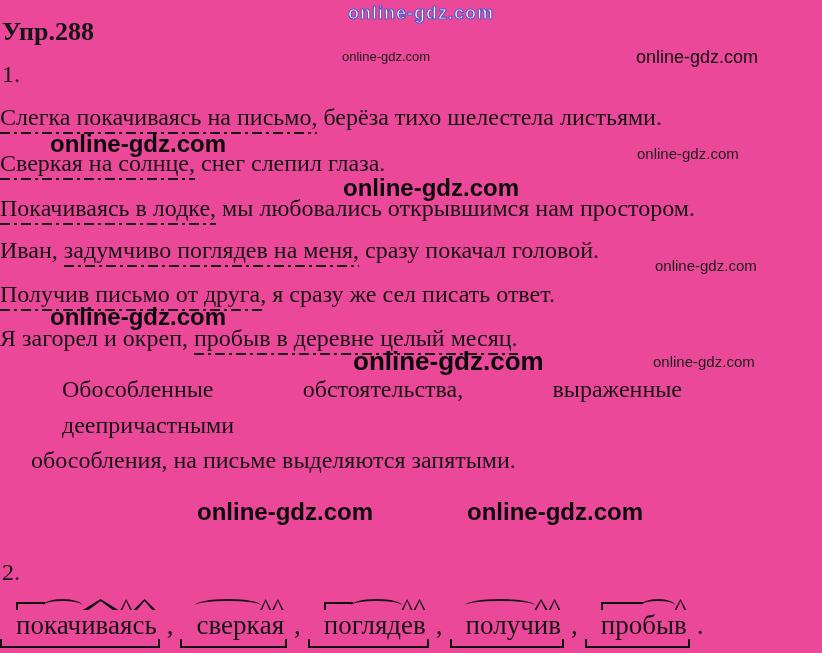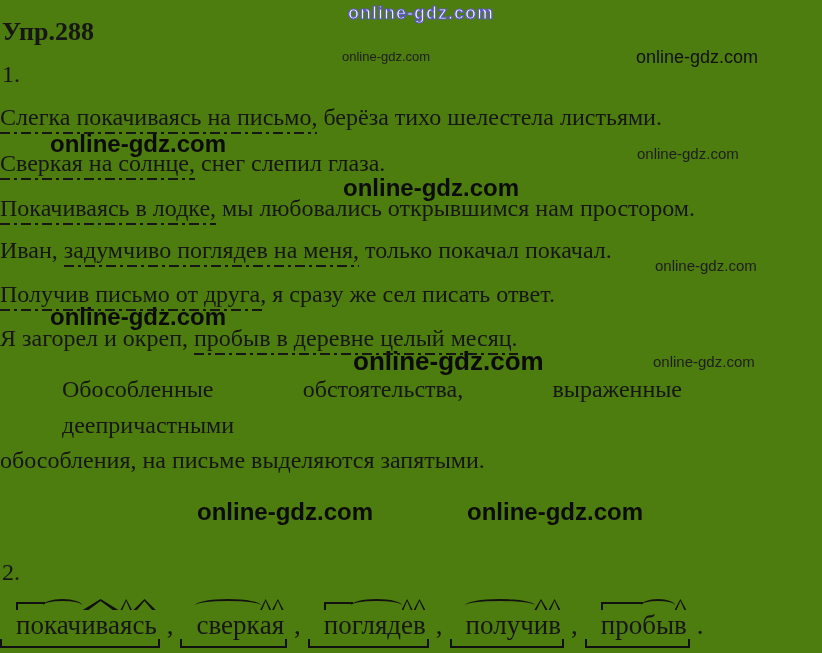--- a/index.html
+++ b/index.html
@@ -1,17 +1,17 @@
 <!DOCTYPE html>
 <html><head>
 <meta charset="utf-8">
 <style>
   html,body{margin:0;padding:0;background:#fff;}
   .page{
-    position:relative;width:822px;height:653px;background:#4d7c0f;overflow:hidden;
+    position:relative;width:822px;height:653px;background:#ec4899;overflow:hidden;
     font-family:"Liberation Serif",serif;color:#161616;
   }
   
   .wm{position:absolute;font-family:"Liberation Sans",sans-serif;white-space:nowrap;line-height:1;}
   .wm-big{font-size:24px;font-weight:700;color:#0b0b0b;}
   .wm-small{font-size:15px;font-weight:400;color:#1e1e1e;}
   .wm-med{font-size:18px;font-weight:400;color:#111;}
   .wm-outline{font-size:18px;font-weight:700;color:#f2f2ff;-webkit-text-stroke:1.2px #5b57c7;letter-spacing:1px;}
   .w1{left:348px;top:4px;}
   .w2{left:342px;top:50px;font-size:13px;}
@@ -35,21 +35,21 @@
   .st1{top:104px;}.st2{top:150px;}.st3{top:195px;}.st4{top:237px;}.st5{top:281px;}.st6{top:325px;}
   .u-dashdot{
     padding-bottom:4px;
     background-image:repeating-linear-gradient(90deg,#161616 0 10px,transparent 10px 14px,#161616 14px 17px,transparent 17px 21px);
     background-repeat:repeat-x;background-position:0 100%;background-size:21px 2px;
   }
   
   #paragraph{position:absolute;left:0;top:372px;width:682px;font-size:24px;}
   #paragraph .pline{line-height:35.5px;text-align:justify;text-align-last:justify;-moz-text-align-last:justify;}
   #paragraph .pline.indent{padding-left:62px;}
-  #paragraph .pline.last{text-align-last:left;-moz-text-align-last:left;}
+  #paragraph .pline.last{text-align-last:left;padding-left:31px;-moz-text-align-last:left;}
   
   #morph{position:absolute;left:0;top:596px;font-size:27px;line-height:1;white-space:nowrap;}
   .mword{position:relative;display:inline-block;padding:16px 3px 9px 16px;}
   .mword::after{ 
     content:"";position:absolute;left:0;right:0;bottom:0;height:7px;
     border-left:2px solid #111;border-right:2px solid #111;border-bottom:2px solid #111;
   }
   .morpheme{position:relative;display:inline-block;}
   .morpheme.prefix::before{ 
     content:"";position:absolute;left:0;right:-1px;top:-10px;height:6px;
@@ -83,21 +83,21 @@
   <span class="wm wm-big    w11">online-gdz.com</span>
   <span class="wm wm-big    w12">online-gdz.com</span>
 
   <div class="exercise-title">Упр.288</div>
   <div class="sec sec1">1.</div>
 
   <div id="sentences">
       <div class="sentence st1"><span class="u-dashdot">Слегка покачиваясь на письмо,</span><span> берёза тихо шелестела листьями.</span></div>
       <div class="sentence st2"><span class="u-dashdot">Сверкая на солнце,</span><span> снег слепил глаза.</span></div>
       <div class="sentence st3"><span class="u-dashdot">Покачиваясь в лодке,</span><span> мы любовались открывшимся нам простором.</span></div>
-      <div class="sentence st4"><span>Иван, </span><span class="u-dashdot">задумчиво поглядев на меня,</span><span> только покачал покачал.</span></div>
+      <div class="sentence st4"><span>Иван, </span><span class="u-dashdot">задумчиво поглядев на меня,</span><span> сразу покачал головой.</span></div>
       <div class="sentence st5"><span class="u-dashdot">Получив письмо от друга,</span><span> я сразу же сел писать ответ.</span></div>
       <div class="sentence st6"><span>Я загорел и окреп, </span><span class="u-dashdot">пробыв в деревне целый месяц.</span></div>
     </div>
 
   <div id="paragraph">
       <div class="pline indent">Обособленные обстоятельства, выраженные деепричастными</div>
       <div class="pline last">обособления, на письме выделяются запятыми.</div>
     </div>
 
   <div class="sec sec2">2.</div>

